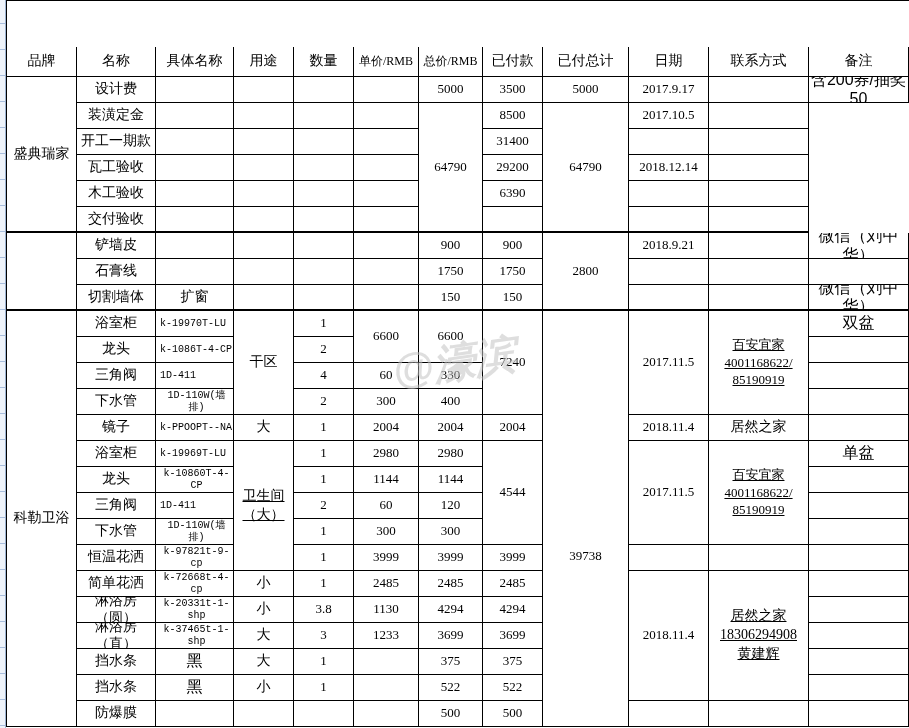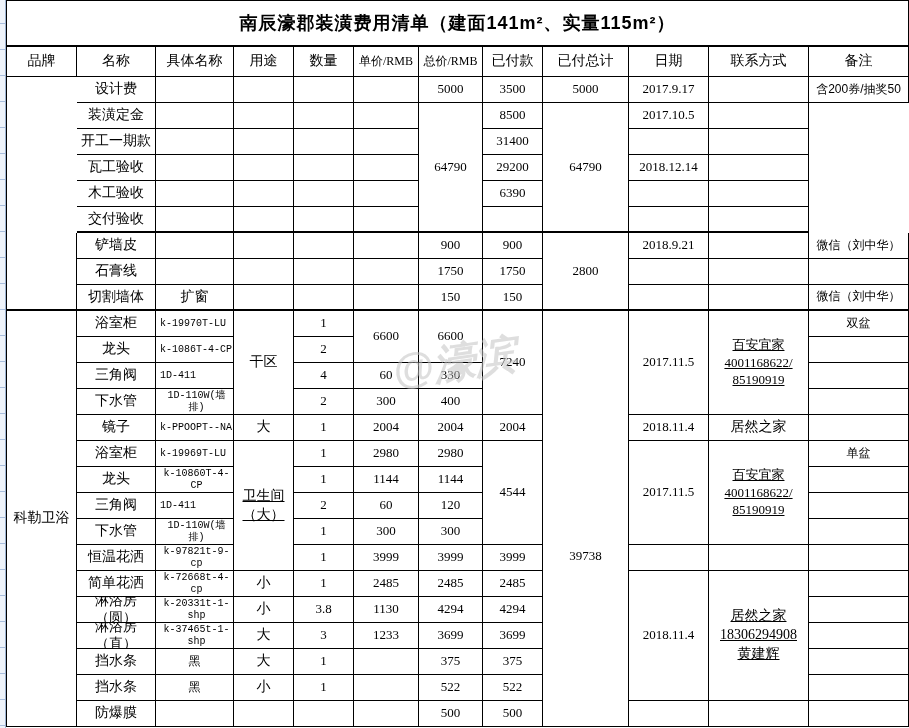--- a/index.html
+++ b/index.html
@@ -10,53 +10,53 @@
   #tbl{position:absolute;left:6px;top:0;width:902px;height:726px;display:grid;
     grid-template-columns:70px 79px 78px 60px 60px 65px 64px 60px 86px 80px 100px 100px;
     grid-template-rows:46px 30px repeat(25,26px);
     border-left:1px solid #000;border-top:1px solid #000;box-sizing:content-box;background:#fff;}
   .c{display:flex;align-items:center;justify-content:center;text-align:center;
     border-right:1px solid #000;border-bottom:1px solid #000;font-size:13px;overflow:hidden;
     line-height:1.15;box-sizing:border-box;}
   .n{font-size:14px;}
   .h{font-size:14px;}
   .hs{font-size:12px;}
-  .sm{font-size:12px;font-family:"Liberation Sans","DejaVu Sans",sans-serif;}
+  .sm{font-size:16px;font-family:"Liberation Sans","DejaVu Sans",sans-serif;}
   .mono{font-family:"Liberation Mono","DejaVu Sans Mono",monospace;font-size:10px;justify-content:flex-start;padding-left:4px;}
   .pre{white-space:pre-line;line-height:1.35;text-decoration:underline;}
   .bb2{border-bottom-width:2px;}
   .off{align-items:flex-start;padding-top:238px;}
   .title{font-family:"Liberation Sans","DejaVu Sans",sans-serif;font-weight:bold;font-size:18px;
     border-bottom:2px solid #000;letter-spacing:1px;}
   #wm{position:absolute;left:392px;top:334px;width:140px;font-size:42px;font-weight:bold;font-style:italic;
     font-family:"Liberation Sans","DejaVu Sans",sans-serif;color:rgba(195,195,195,0.55);
     transform:rotate(-8deg);z-index:5;pointer-events:none;white-space:nowrap;}
 </style>
 </head>
 <body>
 
 <div id="strip"></div>
 <div id="wm">@濠滨</div>
 
 <div id="tbl">
-  <div class="c title" style="grid-area:1/1/2/13">南辰濠郡装潢费用清单（建面141m²、实量115m²）</div>
 
   <div class="c h" style="grid-area:2/1">品牌</div>
   <div class="c h" style="grid-area:2/2">名称</div>
   <div class="c h" style="grid-area:2/3">具体名称</div>
   <div class="c h" style="grid-area:2/4">用途</div>
   <div class="c h" style="grid-area:2/5">数量</div>
   <div class="c hs" style="grid-area:2/6">单价/RMB</div>
   <div class="c hs" style="grid-area:2/7">总价/RMB</div>
   <div class="c h" style="grid-area:2/8">已付款</div>
   <div class="c h" style="grid-area:2/9">已付总计</div>
   <div class="c h" style="grid-area:2/10">日期</div>
   <div class="c h" style="grid-area:2/11">联系方式</div>
   <div class="c h" style="grid-area:2/12">备注</div>
 
+  <div class="c n bb2" style="grid-area:3/1/9/2">盛典瑞家</div>
   <div class="c n" style="grid-area:3/2">设计费</div>
   <div class="c" style="grid-area:3/3"></div>
   <div class="c" style="grid-area:3/4"></div>
   <div class="c" style="grid-area:3/5"></div>
   <div class="c" style="grid-area:3/6"></div>
   <div class="c" style="grid-area:3/7">5000</div>
   <div class="c" style="grid-area:3/8">3500</div>
   <div class="c" style="grid-area:3/9">5000</div>
   <div class="c" style="grid-area:3/10">2017.9.17</div>
   <div class="c" style="grid-area:3/11"></div>

